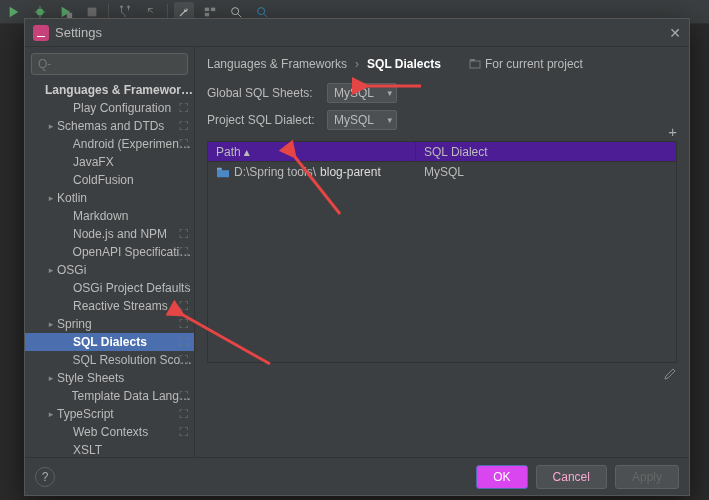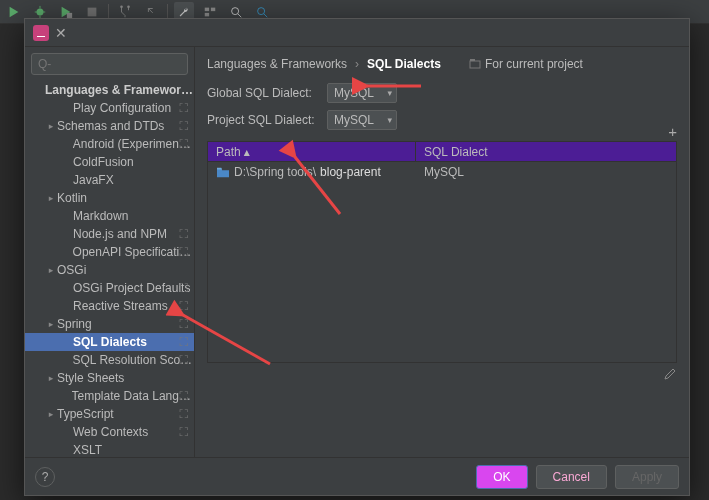--- a/index.html
+++ b/index.html
@@ -118,20 +118,21 @@
       </svg>
     </span>
 </div>
 
 <div class="dialog">
   <div class="titlebar">
     <svg width="16" height="16">
         <rect width="16" height="16" rx="3" fill="#c7417b"></rect>
         <path fill="#fff" d="M4 11h8v1H4z"></path>
       </svg>
+    <span class="title">Settings</span>
     <span class="close-x">✕</span>
   </div>
   <div class="body">
     <div class="sidebar">
       <div class="search">
         <input placeholder="Q-" style="">
       </div>
       <div class="tree" id="tree">
           <div class="node indent0 bold">
             <span class="arrow"></span>
@@ -147,25 +148,25 @@
             <span class="lbl">Schemas and DTDs</span>
             <span class="badge">⛶</span>
           </div>
           <div class="node indent2">
             <span class="arrow"></span>
             <span class="lbl">Android (Experimental)</span>
             <span class="badge">⛶</span>
           </div>
           <div class="node indent2">
             <span class="arrow"></span>
+            <span class="lbl">JavaFX</span>
+          </div>
+          <div class="node indent2">
+            <span class="arrow"></span>
             <span class="lbl">ColdFusion</span>
-          </div>
-          <div class="node indent2">
-            <span class="arrow"></span>
-            <span class="lbl">JavaFX</span>
           </div>
           <div class="node indent1">
             <span class="arrow">▸</span>
             <span class="lbl">Kotlin</span>
           </div>
           <div class="node indent2">
             <span class="arrow"></span>
             <span class="lbl">Markdown</span>
           </div>
           <div class="node indent2">
@@ -239,21 +240,21 @@
         <span class="c2">SQL Dialects</span>
         <span class="proj">
           <svg width="12" height="12">
               <rect x="1" y="3" width="10" height="7" stroke="#777" fill="none"></rect>
               <rect x="1" y="1" width="5" height="2" fill="#777"></rect>
             </svg>
           <span>For current project</span>
         </span>
       </div>
       <div class="row">
-        <label>Global SQL Dialect:</label>
+        <label>Global SQL Sheets:</label>
         <div class="combo">
             <span>MySQL</span>
           </div>
       </div>
       <div class="row">
         <label>Project SQL Dialect:</label>
         <div class="combo">
             <span>MySQL</span>
           </div>
       </div>

